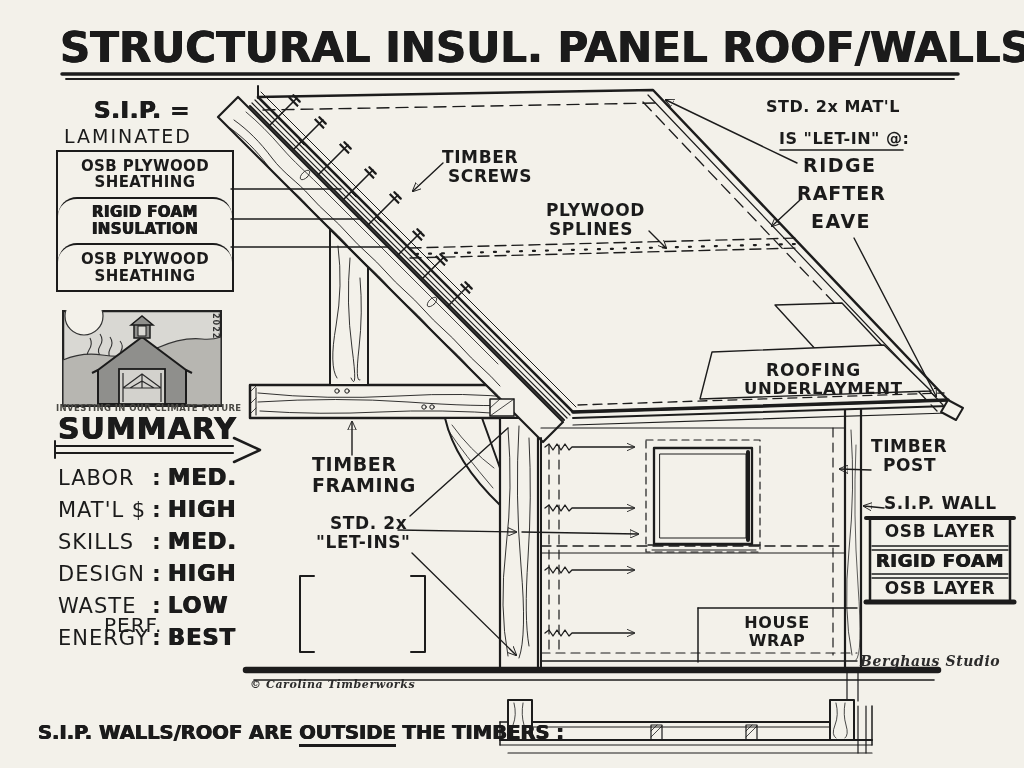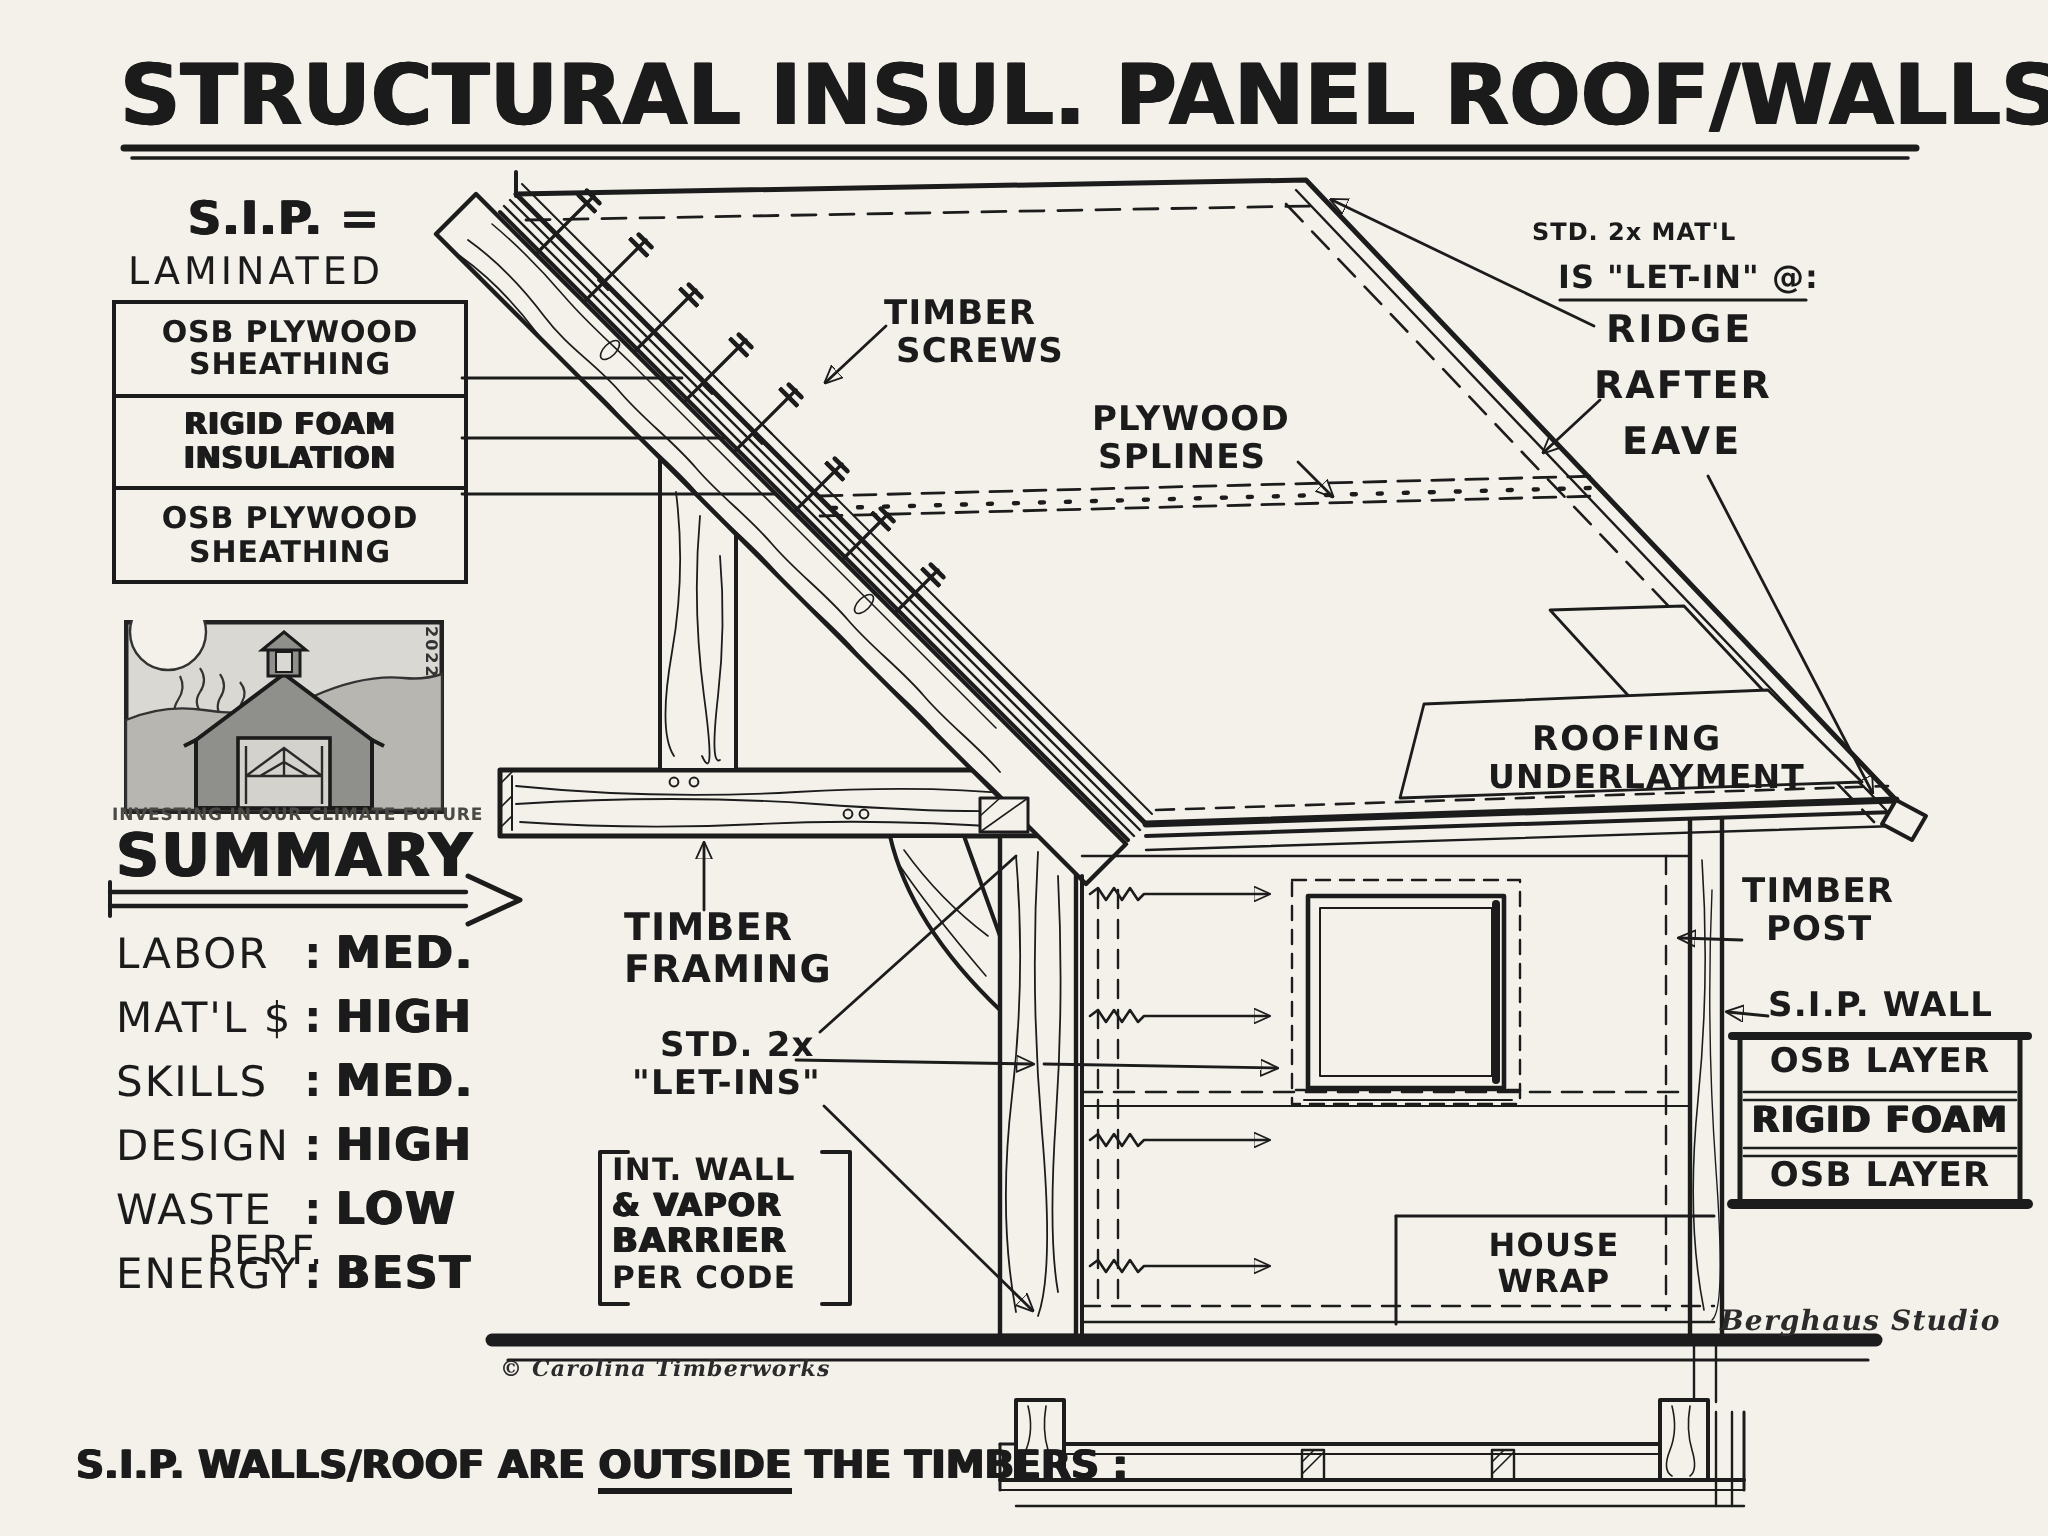--- a/index.html
+++ b/index.html
@@ -10,21 +10,21 @@
       stroke:#1c1c1c;fill:none;stroke-linecap:round;stroke-linejoin:round;}
   #linework .pf{fill:#f3f1ea;}
   .lbl{position:absolute;z-index:3;font-weight:bold;color:#1b1b1b;white-space:nowrap;line-height:1.12;letter-spacing:.6px;}
   .hv{text-shadow:.5px 0 #1b1b1b,-.5px 0 #1b1b1b;}
   .ctr{text-align:center;}
   .script{font-family:"DejaVu Serif",serif;font-style:italic;font-weight:bold;color:#2b2b2b;}
   
   #sipdef{position:absolute;left:56px;top:150px;width:174px;height:138px;border:2.5px solid #1b1b1b;
           display:flex;flex-direction:column;z-index:3;background:transparent;}
   #sipdef .row{flex:1;display:flex;flex-direction:column;justify-content:center;align-items:center;
-          font-size:15px;font-weight:bold;letter-spacing:.4px;line-height:1.12;}
+          font-size:15px;font-weight:bold;letter-spacing:.4px;line-height:1.12;border-radius:19px;}
   #sipdef .row + .row{border-top:2px solid #1b1b1b;}
   
   .srow{position:absolute;left:58px;z-index:3;display:flex;align-items:baseline;}
   .srow .labl{font-size:21px;font-weight:normal;letter-spacing:1px;min-width:94px;display:inline-block;}
   .srow .col{font-size:22px;font-weight:bold;}
   .srow .val{font-size:22.5px;font-weight:bold;letter-spacing:1px;margin-left:7px;text-shadow:.7px 0 #1b1b1b,-.3px 0 #1b1b1b;}
   
   #barnwrap{position:absolute;left:62px;top:310px;z-index:2;}
   #year{position:absolute;left:211px;top:313px;z-index:3;font-size:8px;font-weight:bold;color:#333;
         writing-mode:vertical-rl;letter-spacing:1px;}
@@ -331,40 +331,34 @@
   <div class="lbl" style="left:104px;top:614px;font-size:20px;font-weight:normal;letter-spacing:1px;">PERF.</div>
 
   <div class="lbl" style="left:442px;top:148px;font-size:17px;">
     <div>TIMBER</div>
     <div style="margin-left:6px;">SCREWS</div>
   </div>
   <div class="lbl" style="left:546px;top:201px;font-size:17px;">
     <div>PLYWOOD</div>
     <div style="margin-left:3px;">SPLINES</div>
   </div>
-  <div class="lbl" style="left:766px;top:110px;font-size:12px;letter-spacing:.5px;">STD. 2x MAT'L</div>
+  <div class="lbl" style="left:766px;top:98px;font-size:16px;letter-spacing:.5px;">STD. 2x MAT'L</div>
   <div class="lbl" style="left:779px;top:130px;font-size:16px;letter-spacing:.5px;">IS "LET-IN" @:</div>
   <div class="lbl" style="left:803px;top:155px;font-size:19px;letter-spacing:1.5px;">RIDGE</div>
   <div class="lbl" style="left:797px;top:183px;font-size:19px;letter-spacing:1px;">RAFTER</div>
   <div class="lbl" style="left:811px;top:211px;font-size:19px;letter-spacing:1.5px;">EAVE</div>
   <div class="lbl" style="left:766px;top:361px;font-size:17px;letter-spacing:1px;">ROOFING</div>
   <div class="lbl" style="left:744px;top:380px;font-size:16.5px;">UNDERLAYMENT</div>
 
   <div class="lbl" style="left:312px;top:454px;font-size:19px;">
     <div>TIMBER</div>
     <div>FRAMING</div>
   </div>
   <div class="lbl" style="left:330px;top:514px;font-size:17px;">STD. 2x</div>
   <div class="lbl" style="left:316px;top:533px;font-size:17px;">"LET-INS"</div>
-  <div class="lbl" style="left:306px;top:577px;font-size:15.5px;">
-    <div>INT. WALL</div>
-    <div class="hv" style="font-size:16px;">&amp; VAPOR</div>
-    <div class="hv" style="font-size:17px;">BARRIER</div>
-    <div>PER CODE</div>
-  </div>
   <div class="lbl" style="left:871px;top:437px;font-size:17px;">
     <div>TIMBER</div>
     <div style="margin-left:12px;">POST</div>
   </div>
   <div class="lbl" style="left:884px;top:494px;font-size:17px;">S.I.P. WALL</div>
   <div class="lbl ctr" style="left:870px;top:522px;width:140px;font-size:17px;">OSB LAYER</div>
   <div class="lbl ctr hv" style="left:870px;top:551px;width:140px;font-size:18px;">RIGID FOAM</div>
   <div class="lbl ctr" style="left:870px;top:579px;width:140px;font-size:17px;">OSB LAYER</div>
   <div class="lbl ctr" style="left:698px;top:614px;width:158px;font-size:16px;">
     <div>HOUSE</div>

